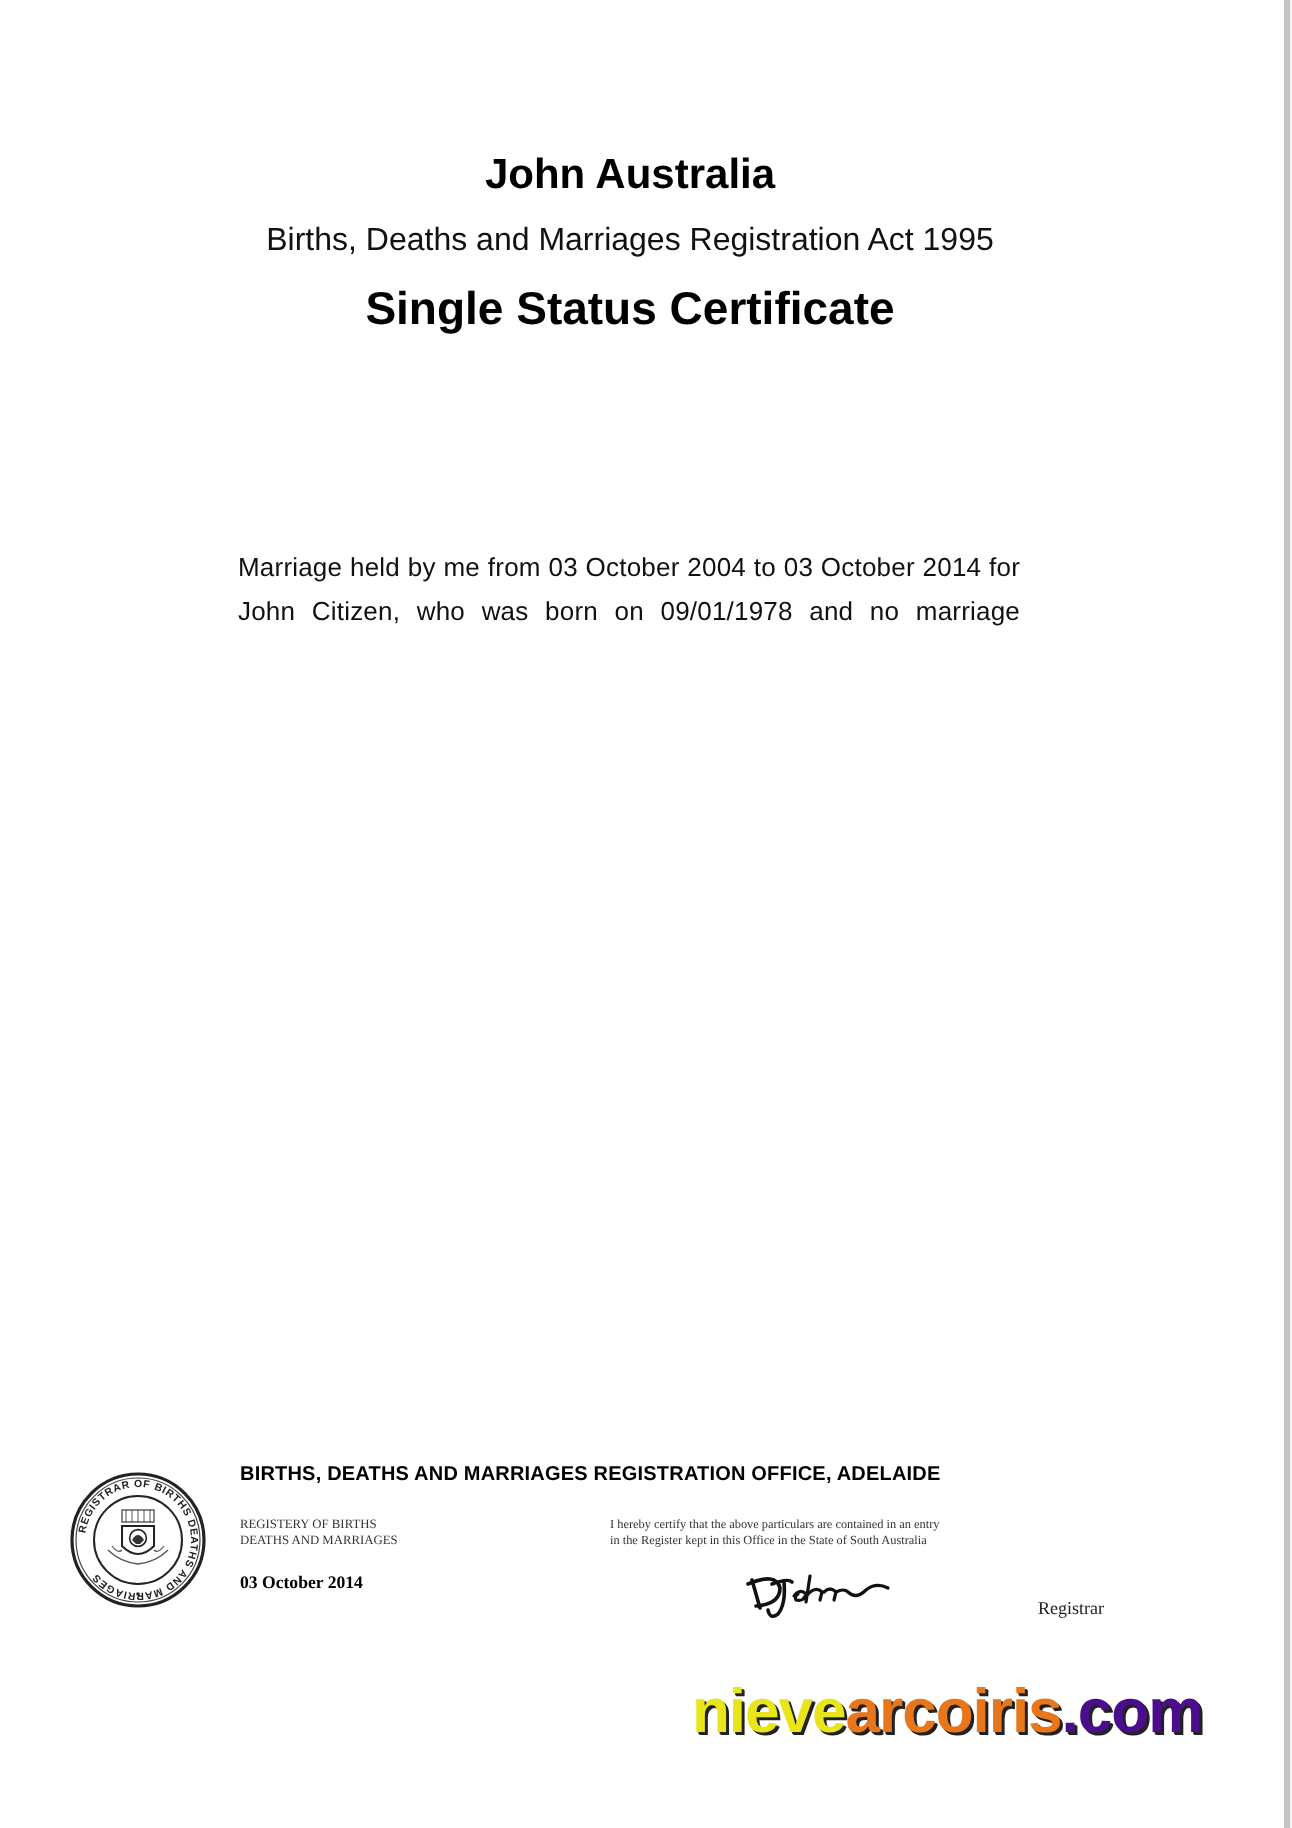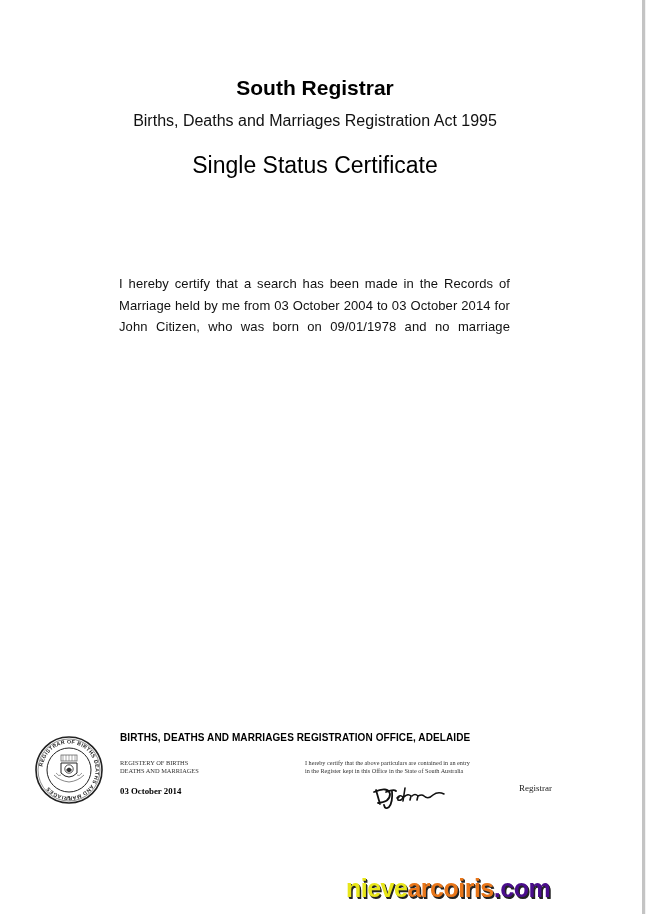--- a/index.html
+++ b/index.html
@@ -45,23 +45,23 @@
       margin: 0;
     }
     .act-line {
       font-size: 16px;
       line-height: 14px;
       margin-top: 14px;
       color: #111;
     }
     .cert-title {
       font-size: 23px;
-      font-weight: normal;
+      font-weight: bold;
       line-height: 28px;
-      margin-top: 23px;
+      margin-top: 12px;
     }
     .body-text {
       position: absolute;
       top: 273px;
       left: 119px;
       width: 391px;
       font-size: 13px;
       line-height: 21.5px;
       text-align: justify;
       text-align-last: justify;
@@ -107,65 +107,64 @@
     }
     .signature {
       position: absolute;
       top: 784px;
       left: 370px;
       width: 84px;
       height: 26px;
     }
     .registrar-label {
       position: absolute;
-      top: 783px;
+      top: 799px;
       left: 519px;
       font-family: "Liberation Serif", serif;
       font-size: 9px;
       line-height: 10px;
       color: #222;
       text-align: right;
     }
     .seal {
       position: absolute;
       top: 735px;
       left: 34px;
       width: 70px;
       height: 70px;
     }
     .watermark {
       position: absolute;
-      top: 870px;
+      top: 838px;
       left: 346px;
       font-family: "Liberation Sans", sans-serif;
       font-weight: bold;
-      font-size: 25px;
+      font-size: 31px;
       line-height: 36px;
       letter-spacing: -0.5px;
       white-space: nowrap;
       text-shadow: 1.5px 1.5px 0 #222, 1px 1px 0 #333;
     }
     .wm-a { color: #e8e61a; }
     .wm-b { color: #e8761a; }
     .wm-c { color: #4a0d8c; }
   </style>
 </head>
 <body>
 
 <div class="page-edge"></div>
 <div class="page-edge-outer"></div>
 
 <div class="title-region">
-  <div class="state-title">South Registrar</div>
+  <div class="state-title">John Australia</div>
   <div class="act-line">Births, Deaths and Marriages Registration Act 1995</div>
   <div class="cert-title">Single Status Certificate</div>
 </div>
 
 <div class="body-text">
-  <span>I hereby certify that a search has been made in the Records of</span>
   <span>Marriage held by me from 03 October 2004 to 03 October 2014 for</span>
   <span>John Citizen, who was born on 09/01/1978 and no marriage</span>
 </div>
 
 <div class="seal">
   <svg width="70" height="70" viewBox="0 0 70 70">
     <circle cx="35" cy="35" r="33" fill="none" stroke="#222" stroke-width="1.6"></circle>
     <circle cx="35" cy="35" r="31" fill="none" stroke="#444" stroke-width="0.6"></circle>
     <circle cx="35" cy="35" r="22" fill="none" stroke="#222" stroke-width="1"></circle>
     <defs>

